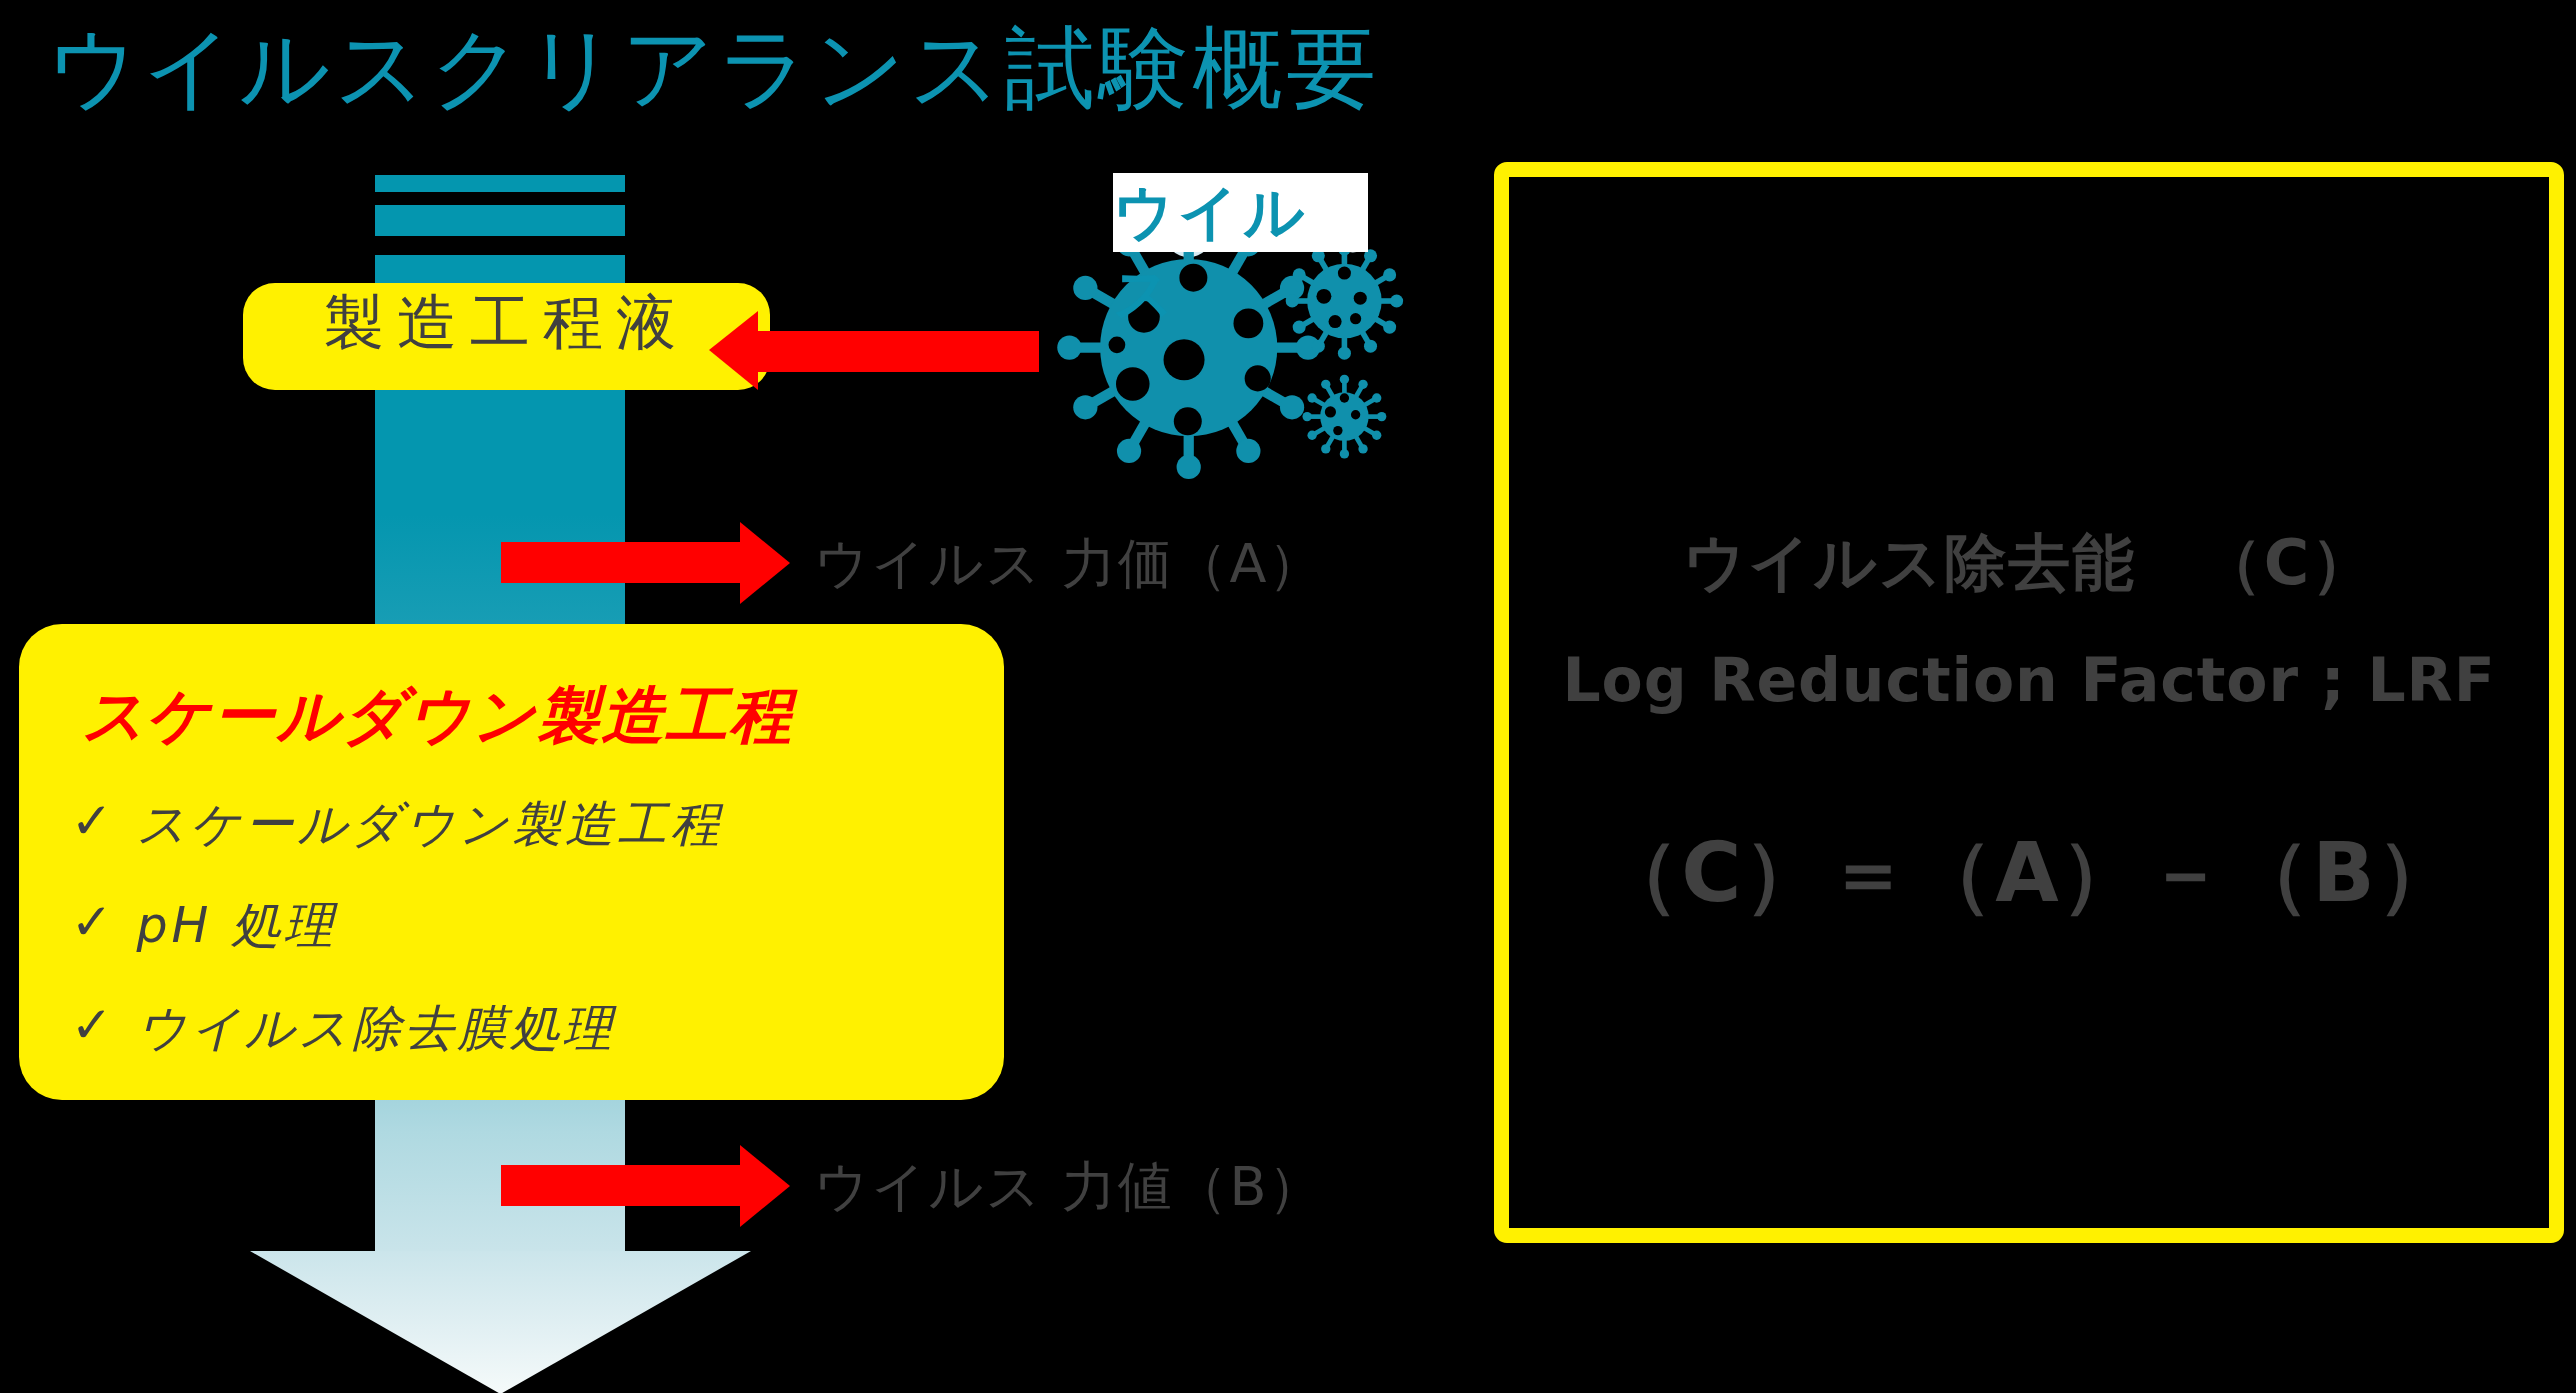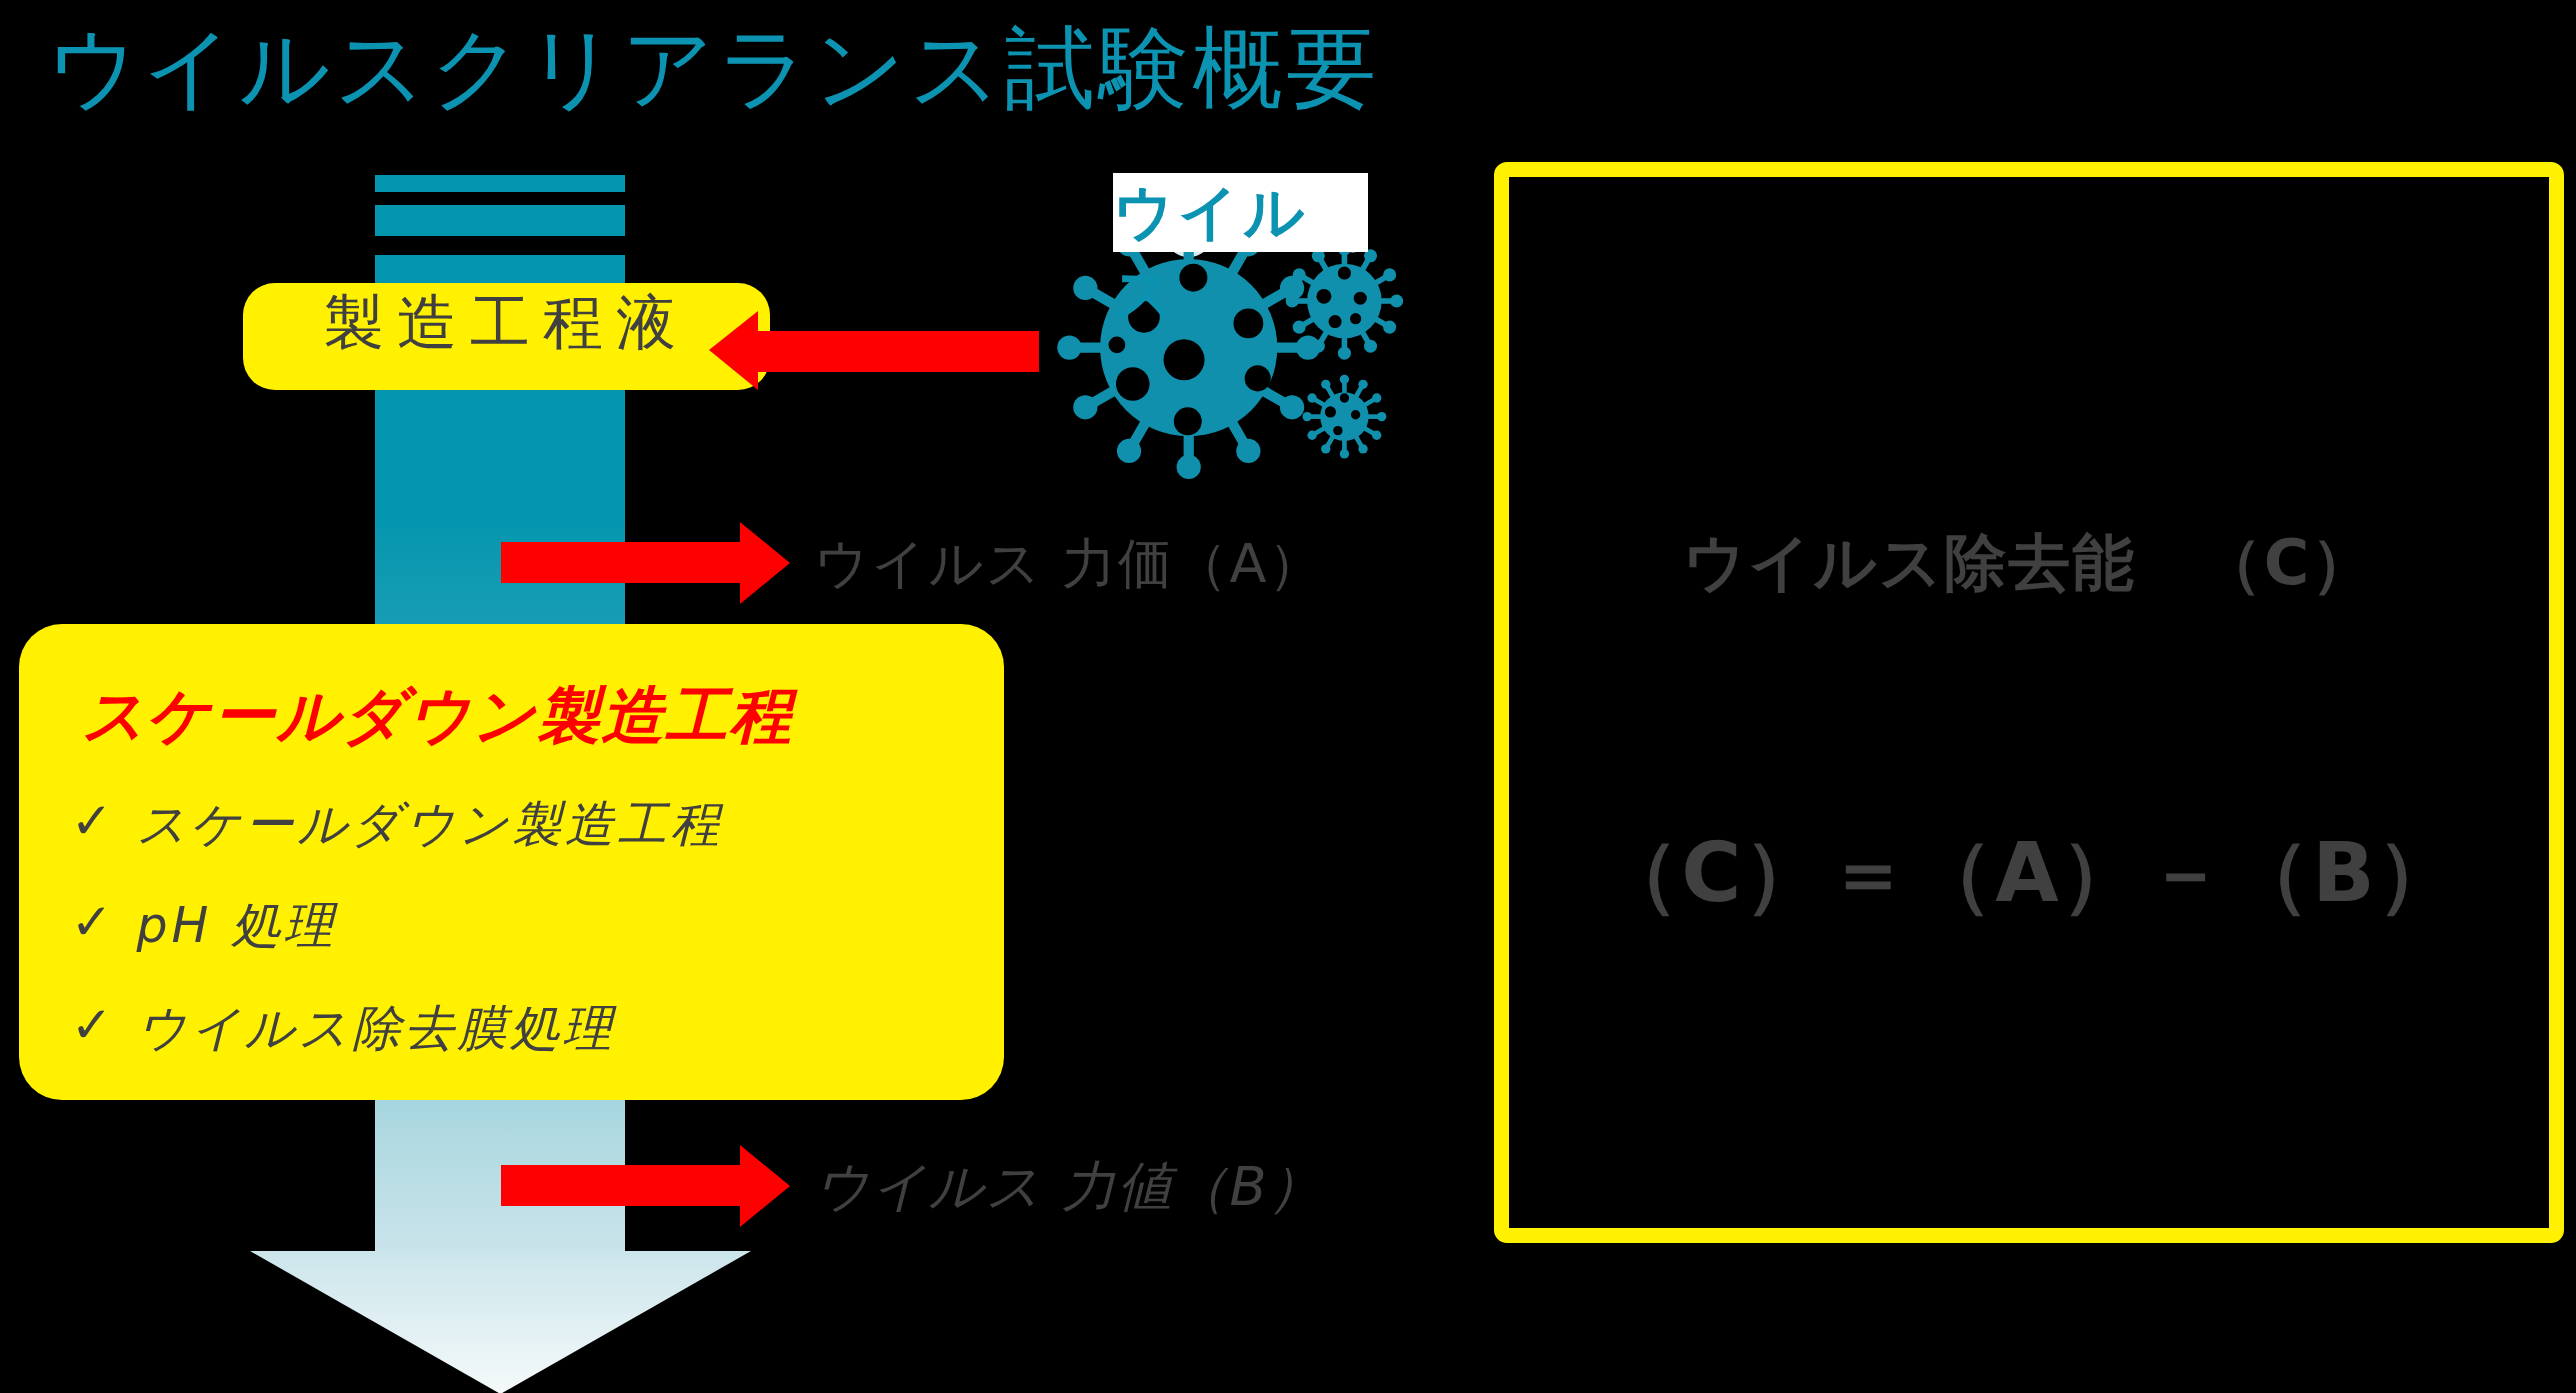--- a/index.html
+++ b/index.html
@@ -30,21 +30,21 @@
   .arrow-left-head{left:709px;top:311px;width:0;height:0;
     border-top:39px solid transparent;border-bottom:40px solid transparent;border-right:49px solid var(--red);}
   .arrow-a-shaft{left:501px;top:542px;width:239px;height:41px;}
   .arrow-a-head{left:740px;top:522px;width:0;height:0;
     border-top:41px solid transparent;border-bottom:41px solid transparent;border-left:50px solid var(--red);}
   .arrow-b-shaft{left:501px;top:1165px;width:239px;height:41px;}
   .arrow-b-head{left:740px;top:1145px;width:0;height:0;
     border-top:41px solid transparent;border-bottom:41px solid transparent;border-left:50px solid var(--red);}
   .titer-label{font-size:54px;letter-spacing:1.9px;color:var(--gray);white-space:nowrap;}
   .label-a{left:814px;top:528px;}
-  .label-b{left:814px;top:1151px;font-style:italic;}
+  .label-b{left:814px;top:1151px;}
   
   .virus-svg{left:1027px;top:177px;}
   .virus-label{left:1113px;top:173px;width:255px;height:79px;background:var(--white);
     display:flex;justify-content:center;z-index:5;}
   .virus-label span{font-size:60px;font-weight:bold;letter-spacing:3.7px;color:var(--teal-title);}
   
   .process-box{left:18.7px;top:624px;width:985px;height:476px;background:var(--yellow);border-radius:43px;font-style:italic;}
   .process-title{position:absolute;left:63px;top:50px;font-size:62px;font-weight:bold;
     letter-spacing:1.9px;color:var(--red);white-space:nowrap;}
   .check-item{position:absolute;left:52px;display:flex;align-items:flex-start;gap:24px;white-space:nowrap;}
@@ -207,17 +207,18 @@
       <span class="itm">ウイルス除去膜処理</span>
     </div>
   </div>
 
   <div class="abs rshaft arrow-b-shaft"></div>
   <div class="abs arrow-b-head"></div>
   <div class="abs titer-label label-b">ウイルス 力値（B）</div>
 
   <div class="abs result-box">
     <div class="line result-heading">ウイルス除去能　（C）</div>
+    <div class="line result-sub">Log Reduction Factor ; LRF</div>
     <div class="line result-formula">（C）＝（A）－（B）</div>
   </div>
 
 </div>
 
 
 </body></html>

